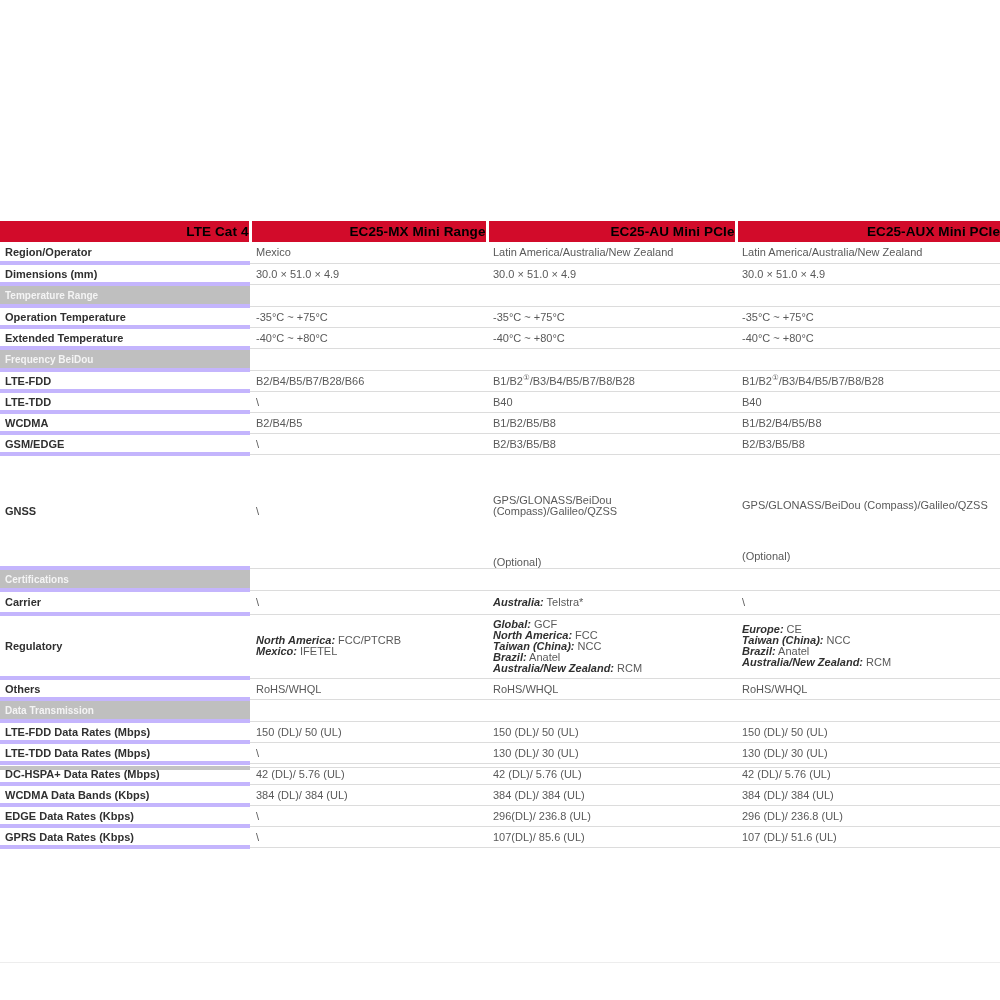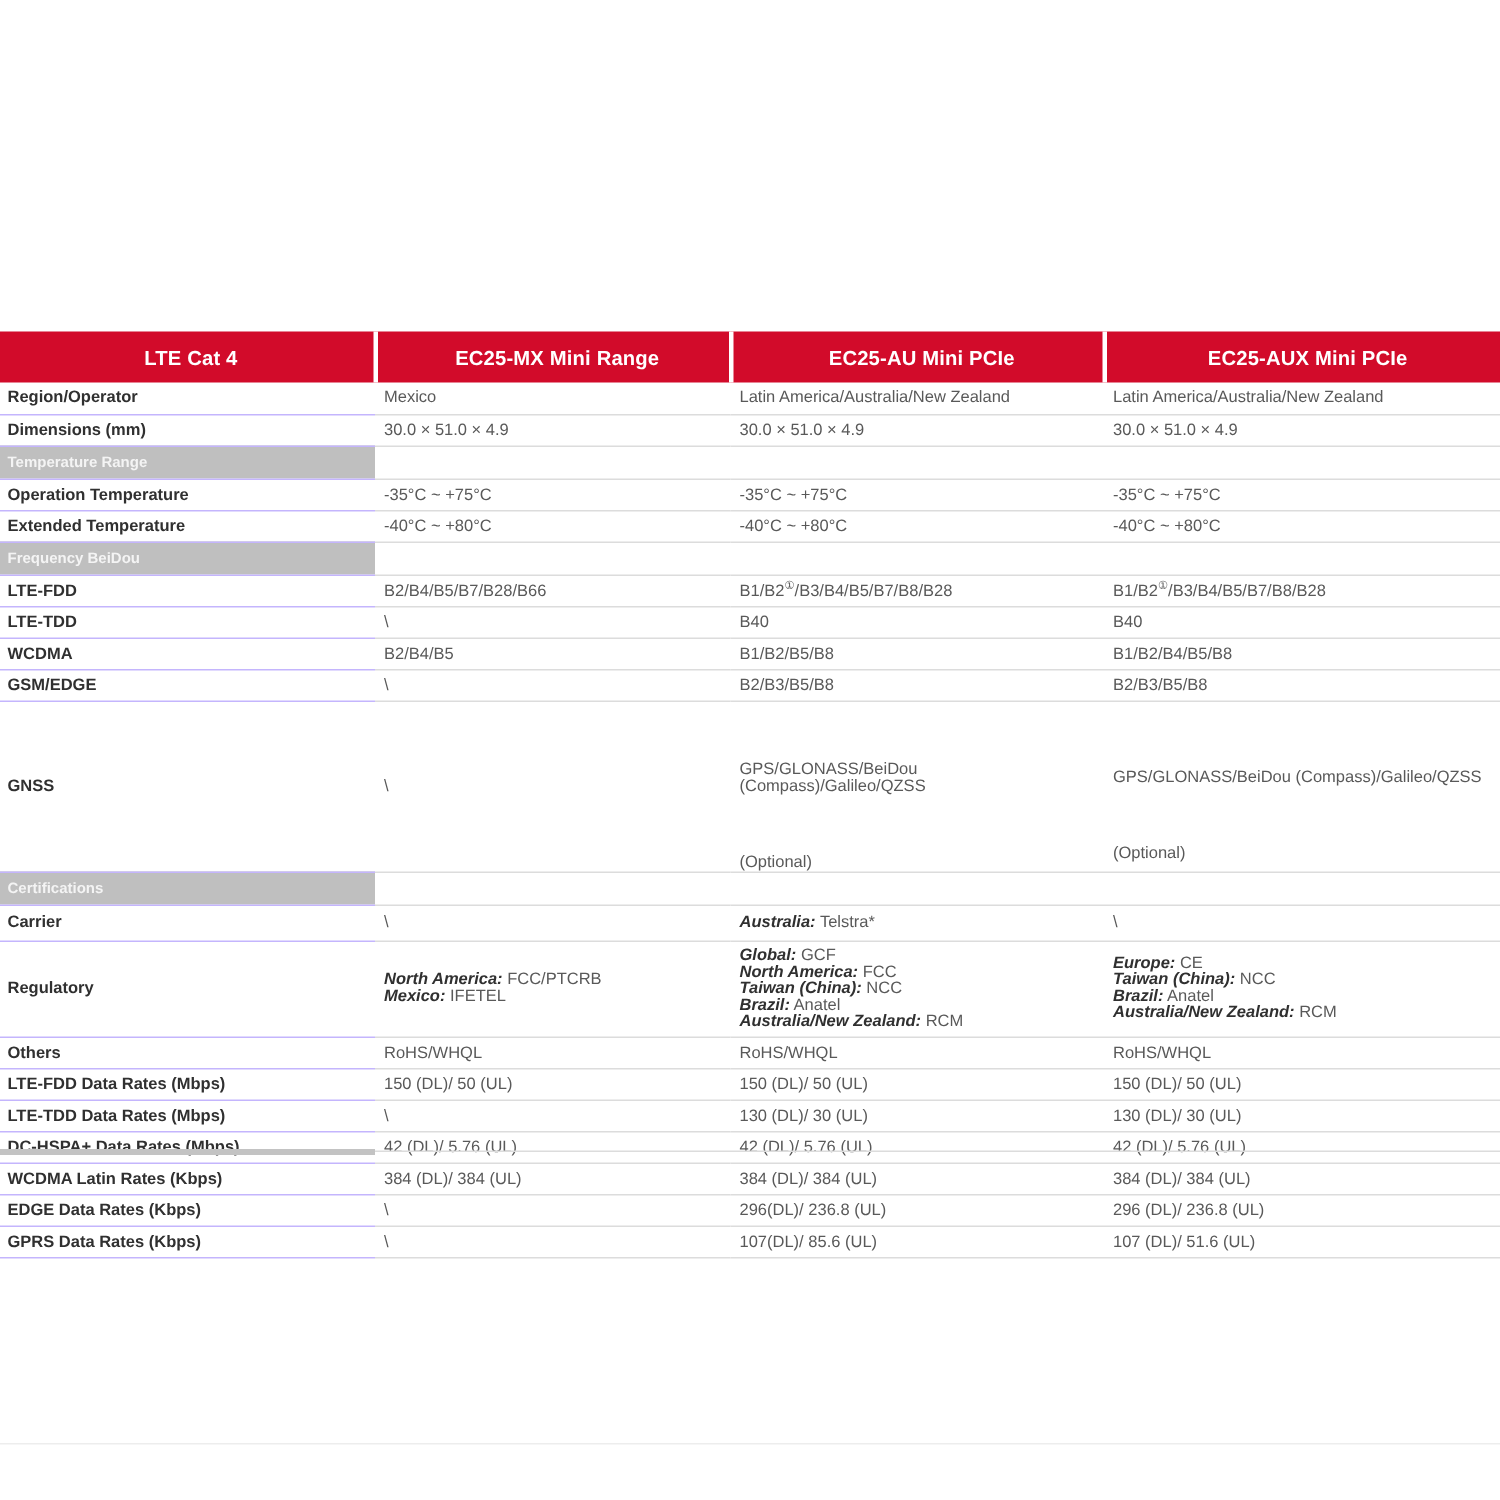--- a/index.html
+++ b/index.html
@@ -1,26 +1,26 @@
 <!DOCTYPE html>
 <html style="--header-red: #d20b2a; --section-gray: #bfbfbf;"><head>
 <meta charset="utf-8">
 <style>
   html,body{margin:0;padding:0;background:#fff;}
   .page{position:relative;width:1000px;height:1000px;background:#ffffff;overflow:hidden;
         font-family:"Liberation Sans",sans-serif;-webkit-font-smoothing:antialiased;}
   table.spec{position:absolute;top:221px;left:0;width:1000px;border-collapse:collapse;table-layout:fixed;}
   col.c1{width:250px;} col.c2{width:237px;} col.c3{width:249px;} col.c4{width:264px;}
 
-  thead th{background:var(--header-red,#d20b2a);color:#ffffff;text-align:center;vertical-align:middle;
-           font-size:13.5px;font-weight:bold;height:34px;padding:0 0 0 6px;letter-spacing:.1px;}
+  thead th{background:var(--header-red,#d20b2a);color:#000000;text-align:right;vertical-align:middle;
+           font-size:13.5px;font-weight:bold;height:21px;padding:0 0 0 6px;letter-spacing:.1px;}
   thead th.sep{border-right:3px solid #ffffff;}
 
   tbody th{text-align:left;vertical-align:middle;font-size:11px;font-weight:bold;color:#303030;
-           padding:0 4px 0 5px;border-bottom:1px solid #c4b5fd;}
+           padding:0 4px 0 5px;border-bottom:4px solid #c4b5fd;}
   tbody td{text-align:left;vertical-align:middle;font-size:11px;color:#595959;
            padding:0 6px 0 6px;border-bottom:1px solid #dcdcdc;line-height:12px;}
   tr.r{height:21px;}
   tr.sec{height:22px;}
   tr.sec th{background:var(--section-gray,#bfbfbf);color:#f4f4f4;font-weight:bold;font-size:10px;}
   tr.sec td{background:#ffffff;}
   tr.gnss{height:35px;}
   tr.carrier{height:24px;}
   tr.reg{height:64px;}
   td .wrapline{line-height:11px;margin-top:40px;}
@@ -171,20 +171,26 @@
         </td>
       </tr>
 
       <tr class="r">
         <th>Others</th>
         <td>RoHS/WHQL</td>
         <td>RoHS/WHQL</td>
         <td>RoHS/WHQL</td>
       </tr>
 
+      <tr class="sec">
+        <th>Data Transmission</th>
+        <td></td>
+        <td></td>
+        <td></td>
+      </tr>
 
       <tr class="r">
         <th>LTE-FDD Data Rates (Mbps)</th>
         <td>150 (DL)/ 50 (UL)</td>
         <td>150 (DL)/ 50 (UL)</td>
         <td>150 (DL)/ 50 (UL)</td>
       </tr>
 
       <tr class="r">
         <th>LTE-TDD Data Rates (Mbps)</th>
@@ -194,21 +200,21 @@
       </tr>
 
       <tr class="r">
         <th>DC-HSPA+ Data Rates (Mbps)</th>
         <td>42 (DL)/ 5.76 (UL)</td>
         <td>42 (DL)/ 5.76 (UL)</td>
         <td>42 (DL)/ 5.76 (UL)</td>
       </tr>
 
       <tr class="r">
-        <th>WCDMA Latin Rates (Kbps)</th>
+        <th>WCDMA Data Bands (Kbps)</th>
         <td>384 (DL)/ 384 (UL)</td>
         <td>384 (DL)/ 384 (UL)</td>
         <td>384 (DL)/ 384 (UL)</td>
       </tr>
 
       <tr class="r">
         <th>EDGE Data Rates (Kbps)</th>
         <td>\</td>
         <td>296(DL)/ 236.8 (UL)</td>
         <td>296 (DL)/ 236.8 (UL)</td>

